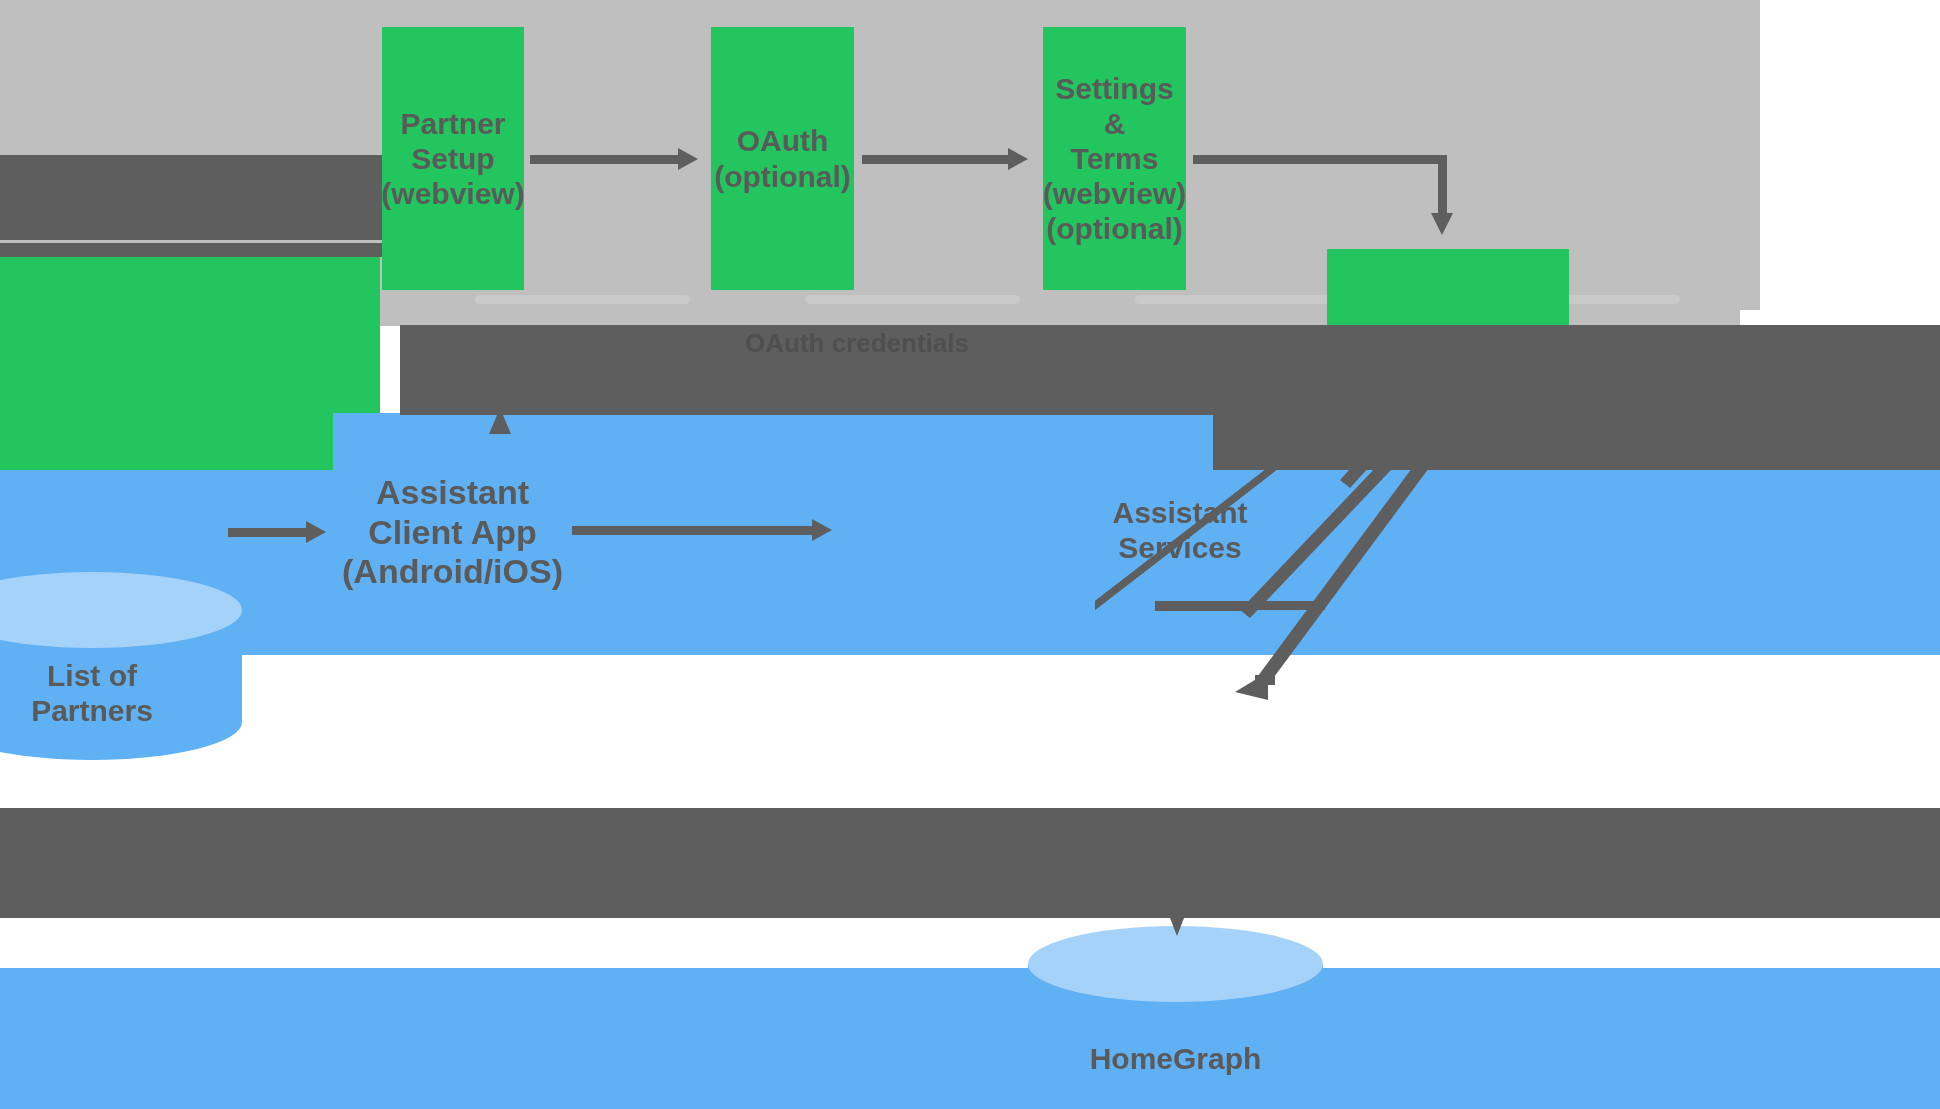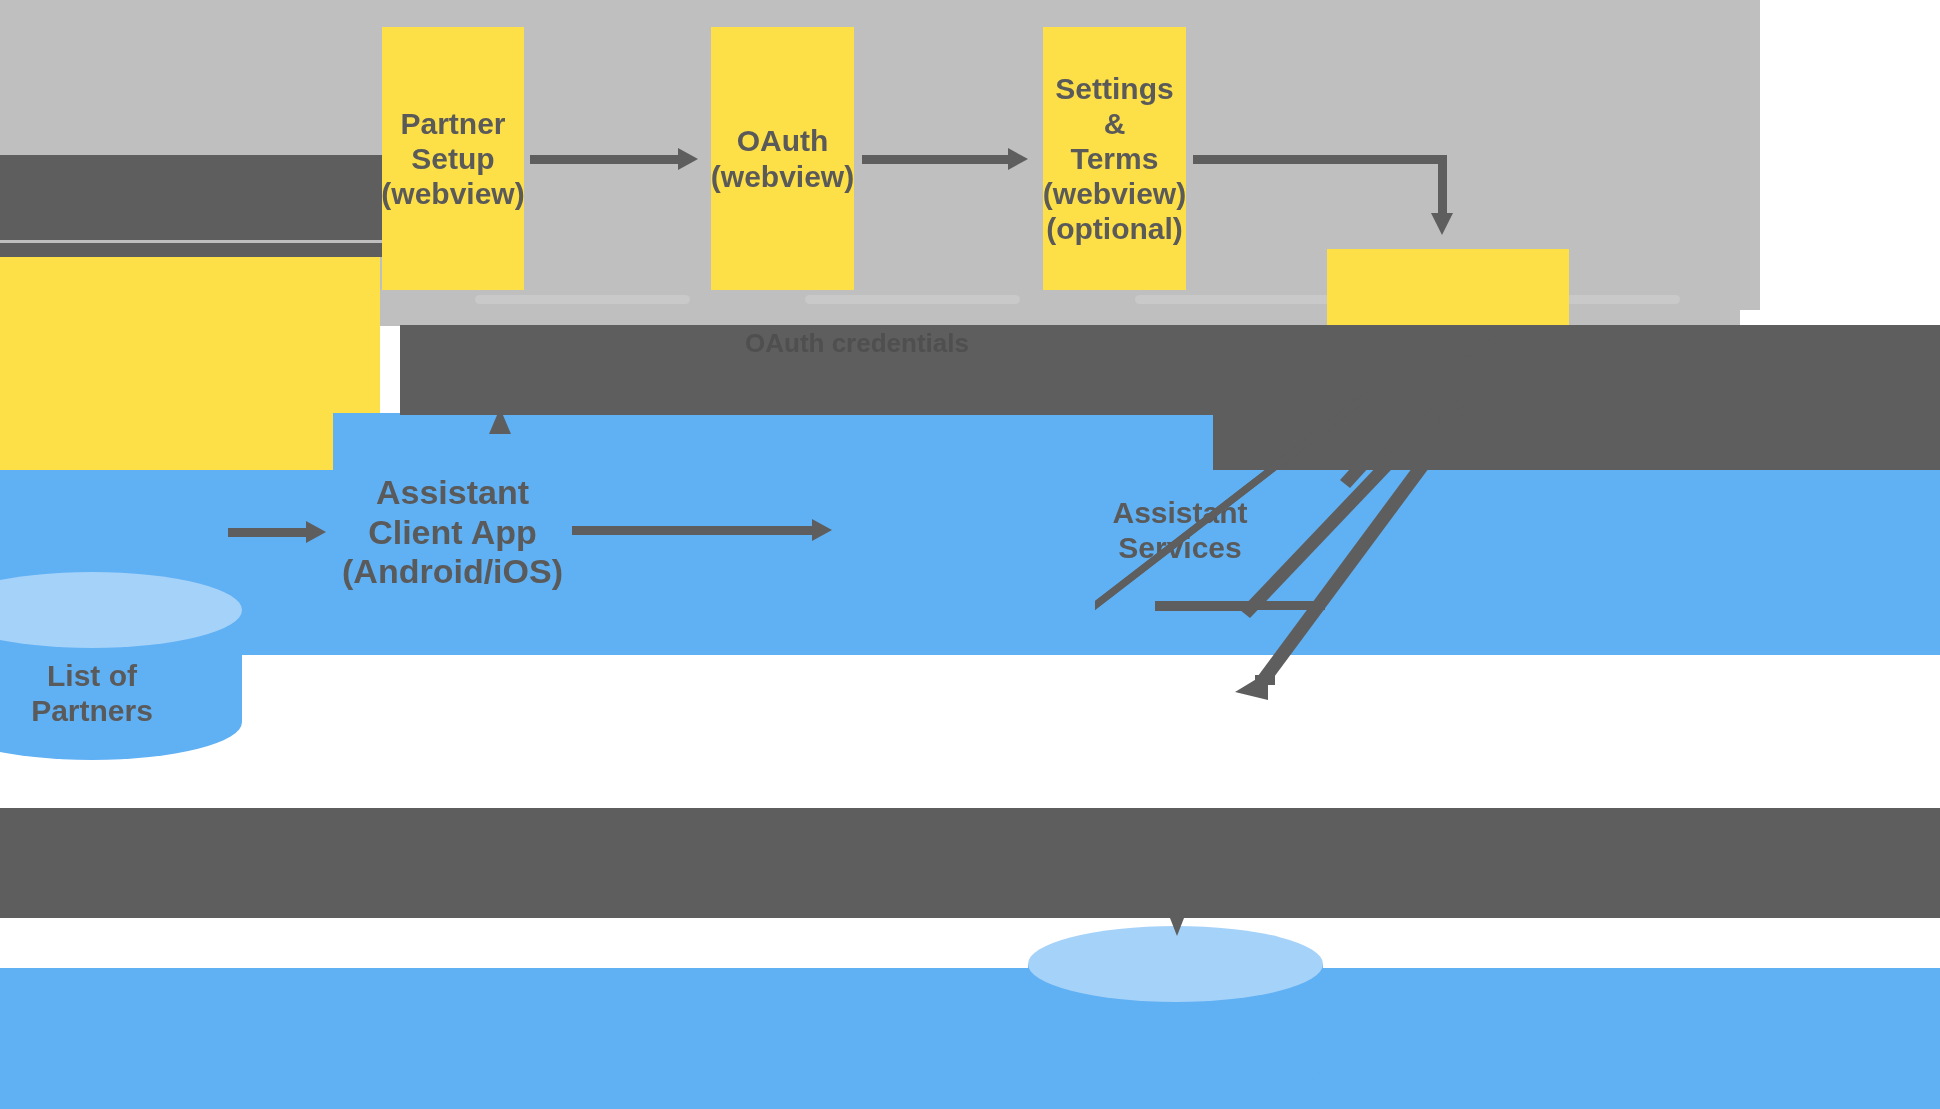--- a/index.html
+++ b/index.html
@@ -10,21 +10,21 @@
   .abs{position:absolute;}
   .box{position:absolute;box-sizing:border-box;display:flex;align-items:center;justify-content:center;text-align:center;}
   .label{color:#5a5a5a;font-weight:700;line-height:1.17;white-space:pre-line;}
 
   
   .phone{position:absolute;background:#bfbfbf;border-radius:34px 34px 26px 26px;}
   .phone-notch{position:absolute;background:#b2b2b2;border-radius:6px;}
   .phone-dot{position:absolute;background:#b2b2b2;border-radius:50%;}
 
   
-  .ycard{position:absolute;background:#fde047;display:flex;align-items:center;justify-content:center;text-align:center;}
+  .ycard{position:absolute;background:#22c55e;display:flex;align-items:center;justify-content:center;text-align:center;}
   .ycard .label{font-size:30px;}
 
   
   .assistant-wrap{position:absolute;background:#60b0f4;}
   .assistant-box{position:absolute;background:#60b0f4;display:flex;align-items:center;justify-content:center;text-align:center;}
 
   
   .cyl{position:absolute;}
   .cyl-body{position:absolute;left:0;background:#60b0f4;}
   .cyl-top{position:absolute;left:0;top:0;background:#a5d2f9;border-radius:50%;}
@@ -74,21 +74,21 @@
   <div class="abs" style="left:0;top:243px;width:478px;height:14px;background:#5e5e5e;"></div>
 
   <div class="ycard" style="left:382px;top:27px;width:142px;height:263px;">
     <span class="label">Partner
 Setup
 (webview)</span>
   </div>
 
   <div class="ycard" style="left:711px;top:27px;width:143px;height:263px;">
     <span class="label">OAuth
-(webview)</span>
+(optional)</span>
   </div>
 
   <div class="ycard" style="left:1043px;top:27px;width:143px;height:263px;">
     <span class="label">Settings &amp;
 Terms
 (webview)
 (optional)</span>
   </div>
 
   <div class="ycard" style="left:-60px;top:257px;width:440px;height:272px;"></div>
@@ -127,20 +127,21 @@
   </div>
 
   <div class="abs" style="left:0;top:808px;width:1940px;height:110px;background:#5e5e5e;"></div>
 
   <div class="abs" style="left:0;top:968px;width:1940px;height:141px;background:#60b0f4;"></div>
 
   <div class="cyl" style="left:1028px;top:926px;width:295px;height:183px;">
     <div class="abs" style="left:0;top:100px;width:295px;height:76px;background:#60b0f4;border-radius:50%;"></div>
     <div class="cyl-body" style="top:38px;width:295px;height:100px;"></div>
     <div class="cyl-top" style="width:295px;height:76px;"></div>
+    <div class="cyl-label" style="top:115px;">HomeGraph</div>
   </div>
 
   <div class="ln" style="left:530px;top:155px;width:150px;height:9px;"></div>
   <div class="arrow-r" style="left:678px;top:148px;"></div>
 
   <div class="ln" style="left:862px;top:155px;width:148px;height:9px;"></div>
   <div class="arrow-r" style="left:1008px;top:148px;"></div>
 
   <div class="ln" style="left:1193px;top:155px;width:254px;height:9px;"></div>
   <div class="ln" style="left:1438px;top:155px;width:9px;height:62px;"></div>

